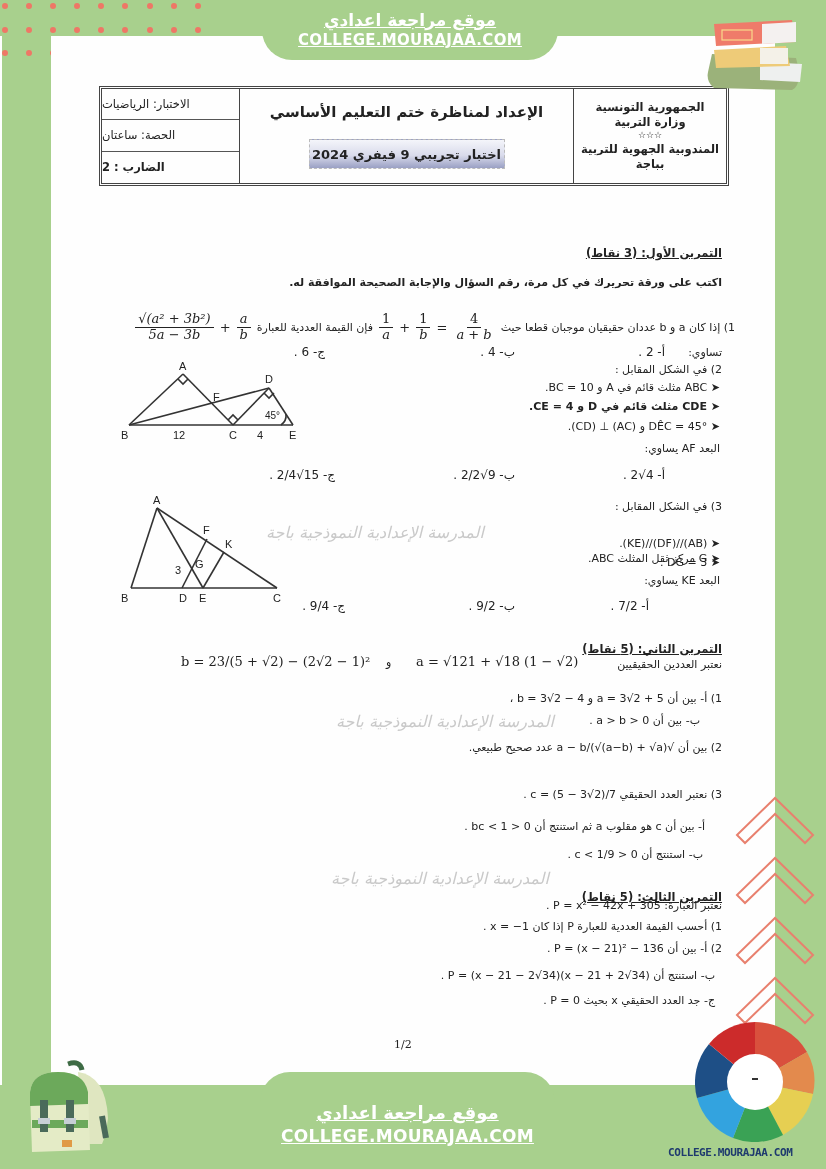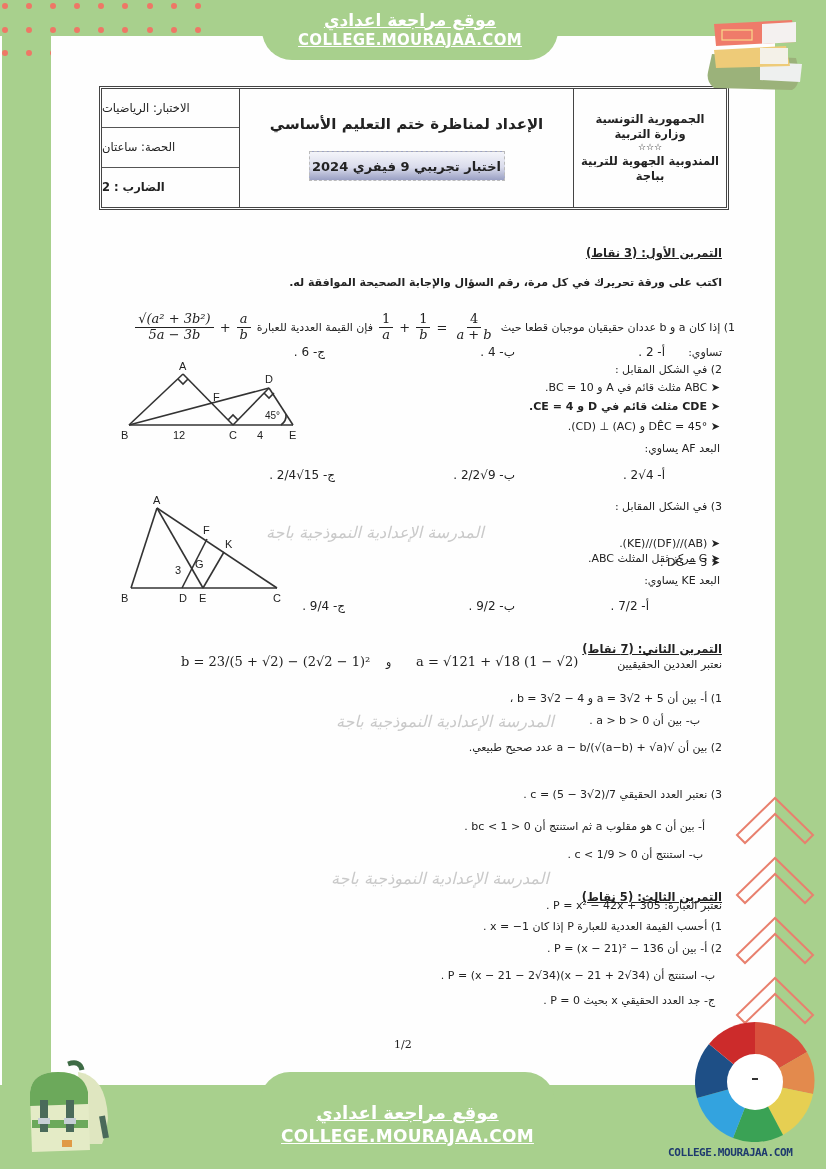--- a/index.html
+++ b/index.html
@@ -16,21 +16,21 @@
   
   .banner-top { position: absolute; left: 262px; top: 0; width: 296px; height: 60px; background: #a8d08d; border-radius: 0 0 30px 30px; display: flex; flex-direction: column; align-items: center; justify-content: center; color: #fff; }
   .banner-bottom { position: absolute; left: 260px; top: 1072px; width: 295px; height: 97px; background: #a8d08d; border-radius: 30px 30px 0 0; display: flex; flex-direction: column; align-items: center; justify-content: center; color: #fff; padding-top: 8px; }
   .banner-ar { font-size: 17px; font-weight: bold; text-decoration: underline; direction: rtl; line-height: 1.25; }
   .banner-url { font-family: "DejaVu Sans", sans-serif; font-size: 15px; font-weight: bold; text-decoration: underline; letter-spacing: 0.3px; line-height: 1.3; }
   .banner-bottom .banner-ar { font-size: 18px; }
   .banner-bottom .banner-url { font-size: 17px; }
 
   
   .doc { position: absolute; left: 51px; top: 36px; width: 724px; height: 1049px; background: #fefefe; }
-  .header-table { position: absolute; left: 48px; top: 50px; width: 630px; height: 124px; border: 3px double #444; display: grid; grid-template-columns: 138px 1fr 152px; }
+  .header-table { position: absolute; left: 48px; top: 50px; width: 630px; height: 100px; border: 3px double #444; display: grid; grid-template-columns: 138px 1fr 152px; }
   .hcol { border-right: 1.5px solid #444; }
   .hcol:last-child { border-right: none; }
   .hleft { display: grid; grid-template-rows: 1fr 1fr 1fr; }
   .hleft > div { border-bottom: 1px solid #555; display: flex; align-items: center; justify-content: flex-end; padding-right: 10px; font-size: 11.5px; direction: rtl; }
   .hleft > div:last-child { border-bottom: none; }
   .hmid { display: flex; flex-direction: column; align-items: center; justify-content: center; gap: 18px; }
   .hmid-title { font-size: 15px; font-weight: bold; direction: rtl; }
   .hmid-box { width: 196px; height: 30px; background: linear-gradient(180deg,#f4f5fa 0%,#d9dbeb 55%,#9aa0c4 100%); border: 1px dashed #bbb; display: flex; align-items: center; justify-content: center; font-size: 13px; font-weight: bold; direction: rtl; }
   .hright { display: flex; flex-direction: column; align-items: center; justify-content: center; font-size: 11.5px; font-weight: bold; line-height: 1.3; direction: rtl; text-align: center; }
 
@@ -199,21 +199,21 @@
     <text x="80" y="106">E</text>
     <text x="154" y="106">C</text>
     <text x="84" y="38">F</text>
     <text x="106" y="52">K</text>
     <text x="76" y="72">G</text>
     <text x="56" y="78">3</text>
   </svg>
 
   <div class="watermark" style="left:215px; top:487px;">المدرسة الإعدادية النموذجية باجة</div>
 
-  <div class="line rtl h-ex" style="right:53px; top:594px;">التمرين الثاني: (7 نقاط)</div>
+  <div class="line rtl h-ex" style="right:53px; top:594px;">التمرين الثاني: (5 نقاط)</div>
   <div class="line rtl" style="right:53px; top:622px;">نعتبر العددين الحقيقيين</div>
   <div class="line math" style="left:365px; top:618px; font-style:normal;">a = √121 + √18 (1 − √2)</div>
   <div class="line" style="left:335px; top:620px;">و</div>
   <div class="line math" style="left:130px; top:618px; font-style:normal;">b = 23/(5 + √2) − (2√2 − 1)²</div>
   <div class="line rtl" style="right:53px; top:656px;">1) أ- بين أن a = 3√2 + 5 و b = 3√2 − 4 ،</div>
   <div class="line rtl" style="right:75px; top:678px;">ب- بين أن a &gt; b &gt; 0 .</div>
   <div class="watermark" style="left:285px; top:676px;">المدرسة الإعدادية النموذجية باجة</div>
   <div class="line rtl" style="right:53px; top:705px;">2) بين أن √a − b/(√(a−b) + √a) عدد صحيح طبيعي.</div>
   <div class="line rtl" style="right:53px; top:752px;">3) نعتبر العدد الحقيقي c = (5 − 3√2)/7 .</div>
   <div class="line rtl" style="right:70px; top:784px;">أ- بين أن c هو مقلوب a ثم استنتج أن 0 &lt; bc &lt; 1 .</div>

